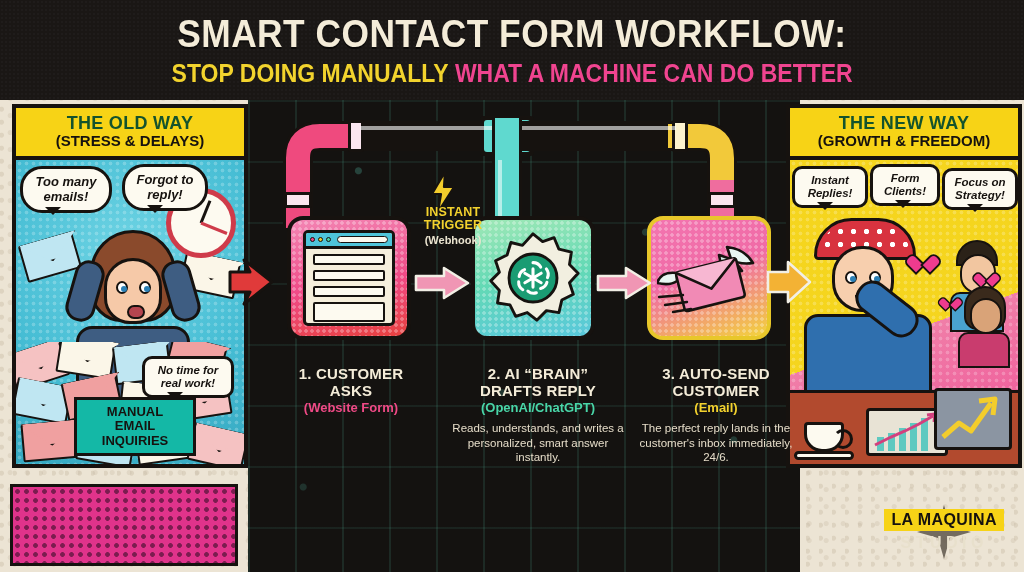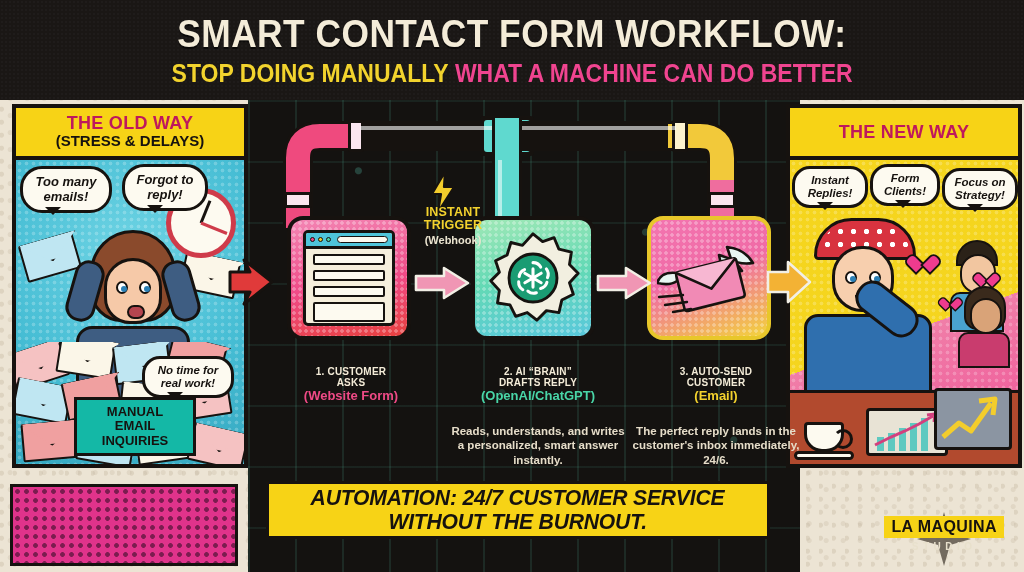--- a/index.html
+++ b/index.html
@@ -98,21 +98,21 @@
     background: #4cc6da;
   }
   .panel-l { left: 12px; }
   .panel-r { left: 786px; }
   .panel-hd {
     position: absolute; left: 0; top: 0; width: 100%; height: 52px;
     background: #f7d316; border-bottom: 4px solid #16120f;
     display: flex; flex-direction: column; align-items: center; justify-content: center;
     z-index: 5;
   }
-  .panel-hd .h1 { font-size: 18px; font-weight: 900; color: #be185d; letter-spacing:.3px; line-height:1.05;}
+  .panel-hd .h1 { font-size: 18px; font-weight: 900; color: #14532d; letter-spacing:.3px; line-height:1.05;}
   .panel-hd .h2 { font-size: 15px; font-weight: 900; color: #16120f; line-height:1.1; }
   .panel-body { position: absolute; left:0; top: 52px; width:100%; height: 308px; overflow:hidden; }
 
   
   .oldbg{position:absolute;inset:0;background:
      radial-gradient(circle at 50% 30%, #6fd4e4 0%, #46bdd4 55%, #35a7c0 100%);}
   .halftone{position:absolute;inset:0;
      background-image: radial-gradient(circle, rgba(255,255,255,.22) 0 1.6px, transparent 2.2px);
      background-size: 7px 7px;}
   .env {
@@ -133,21 +133,21 @@
     position: absolute;
     background: #fdfaf0; border: 3px solid #16120f; border-radius: 22px;
     padding: 6px 10px; font-size: 13px; font-weight: 700; font-style: italic;
     color: #16120f; text-align: center; line-height: 1.12; z-index: 8;
     font-family: "Liberation Sans", sans-serif;
   }
   .bubble::after{
     content:""; position:absolute; bottom:-13px; left:22px;
     width:0;height:0;border:8px solid transparent;border-top-color:#16120f;
   }
-  .bubble.sm { font-size: 11.5px; border-radius: 18px; padding: 5px 8px; }
+  .bubble.sm { font-size: 11.5px; border-radius: 10px; padding: 5px 8px; }
 
   .label-tag {
     position: absolute; background:#14b8a6; border:3px solid #16120f;
     font-size: 13px; font-weight: 900; color:#16120f; text-align:center;
     padding: 5px 10px; line-height:1.1; z-index: 9;
   }
 
   .clock {
     position:absolute; width:70px;height:70px;border-radius:50%;
     background:#fdfaf0; border:5px solid #cf3b4a; z-index:7;
@@ -238,23 +238,23 @@
   .trigger-lbl {
     position: absolute; left: 407px; top: 206px; width: 92px; z-index: 8;
     text-align:center; line-height:1.06;
   }
   .trigger-lbl .tt{font-size:12.5px;font-weight:900;color:#f3d22e;letter-spacing:.2px;}
   .trigger-lbl .tw{font-size:11px;font-weight:700;color:#ebe4d0;margin-top:2px;}
   .bolt{position:absolute;left:430px;top:172px;z-index:8;}
 
   
   .cap{position:absolute;z-index:8;text-align:center;}
-  .cap .n{font-size:10px;font-weight:900;color:#f4ecd8;line-height:1.12;letter-spacing:.2px;}
+  .cap .n{font-size:15px;font-weight:900;color:#f4ecd8;line-height:1.12;letter-spacing:.2px;}
   .cap .s{font-size:13px;font-weight:900;line-height:1.2;margin-top:0;}
-  .cap .d{font-size:11.5px;font-weight:700;color:#e6ddc9;line-height:1.25;margin-top:20px;}
+  .cap .d{font-size:11.5px;font-weight:400;color:#e6ddc9;line-height:1.25;margin-top:6px;}
   .cap1{left:266px;top:366px;width:170px;}
   .cap2{left:450px;top:366px;width:176px;}
   .cap3{left:628px;top:366px;width:176px;}
   .c-pink{color:#ef4a86;} .c-green{color:#49d6a8;} .c-yellow{color:#f3d22e;}
 
   
   .banner{
     position:absolute;left:266px;top:481px;width:504px;height:58px;z-index:9;
     background:#f7d316;border:3px solid #16120f;
     display:flex;flex-direction:column;align-items:center;justify-content:center;
@@ -269,21 +269,21 @@
   }
   .magenta-blk::after{content:"";position:absolute;inset:0;
     background-image:radial-gradient(circle,rgba(40,10,30,.55) 0 2px,transparent 2.8px);
     background-size:9px 9px;}
 
   
   .logo{position:absolute;right:20px;bottom:20px;z-index:10;text-align:center;}
   .logo .mark{position:absolute;left:50%;top:-4px;transform:translateX(-50%);z-index:1;}
   .logo .lm{position:relative;z-index:2;background:#f7d316;color:#16120f;font-size:16px;
     font-weight:900;padding:2px 7px;letter-spacing:.4px;display:inline-block;}
-  .logo .ls{position:relative;z-index:2;color:#e8e0cc;font-size:10px;font-weight:700;
+  .logo .ls{position:relative;z-index:2;color:#e8e0cc;font-size:16px;font-weight:700;
     letter-spacing:4.5px;margin-top:3px;}
 </style>
 </head>
 <body>
 
 <div id="poster">
 
   <div class="paper-edge"></div>
 
   <div class="titlebar">
@@ -489,20 +489,21 @@
       <div class="bubble sm" style="left:126px;top:196px;width:92px;z-index:10;">No time for real work!</div>
       <div class="bubble" style="left:106px;top:4px;width:86px;">Forgot to reply!</div>
 
       <div class="label-tag" style="left:58px;bottom:12px;width:122px;z-index:11;">MANUAL EMAIL INQUIRIES</div>
     </div>
   </div>
 
   <div class="panel panel-r">
     <div class="panel-hd">
       <div class="h1">THE NEW WAY</div>
+      <div class="h2">(GROWTH &amp; FREEDOM)</div>
     </div>
     <div class="panel-body">
       <div class="newbg"></div>
       <div class="halftone"></div>
 
       <div class="rosie">
         <div class="bandana"></div>
         <div class="r-face">
           <span class="eye l" style="left:10px;top:22px">
               <i></i>
@@ -555,24 +556,20 @@
       </div>
 
       <div class="bubble sm" style="left:2px;top:6px;width:76px;z-index:12;">Instant Replies!</div>
       <div class="bubble sm" style="left:80px;top:4px;width:70px;z-index:12;">Form Clients!</div>
       <div class="bubble sm" style="left:152px;top:8px;width:76px;z-index:12;">Focus on Strategy!</div>
     </div>
   </div>
 
   <div class="magenta-blk"></div>
 
-  <div class="banner">
-    <div>AUTOMATION: 24/7 CUSTOMER SERVICE</div>
-    <div>WITHOUT THE BURNOUT.</div>
-  </div>
 
   <div class="logo">
     <svg class="mark" width="54" height="54" viewBox="0 0 54 54">
       <path d="M27 0 L33 21 L54 27 L33 33 L27 54 L21 33 L0 27 L21 21 Z" fill="#5e564a" opacity=".85"></path>
     </svg>
     <div class="lm">LA MAQUINA</div>
     <div class="ls">STUDIO</div>
   </div>
 
 </div>

